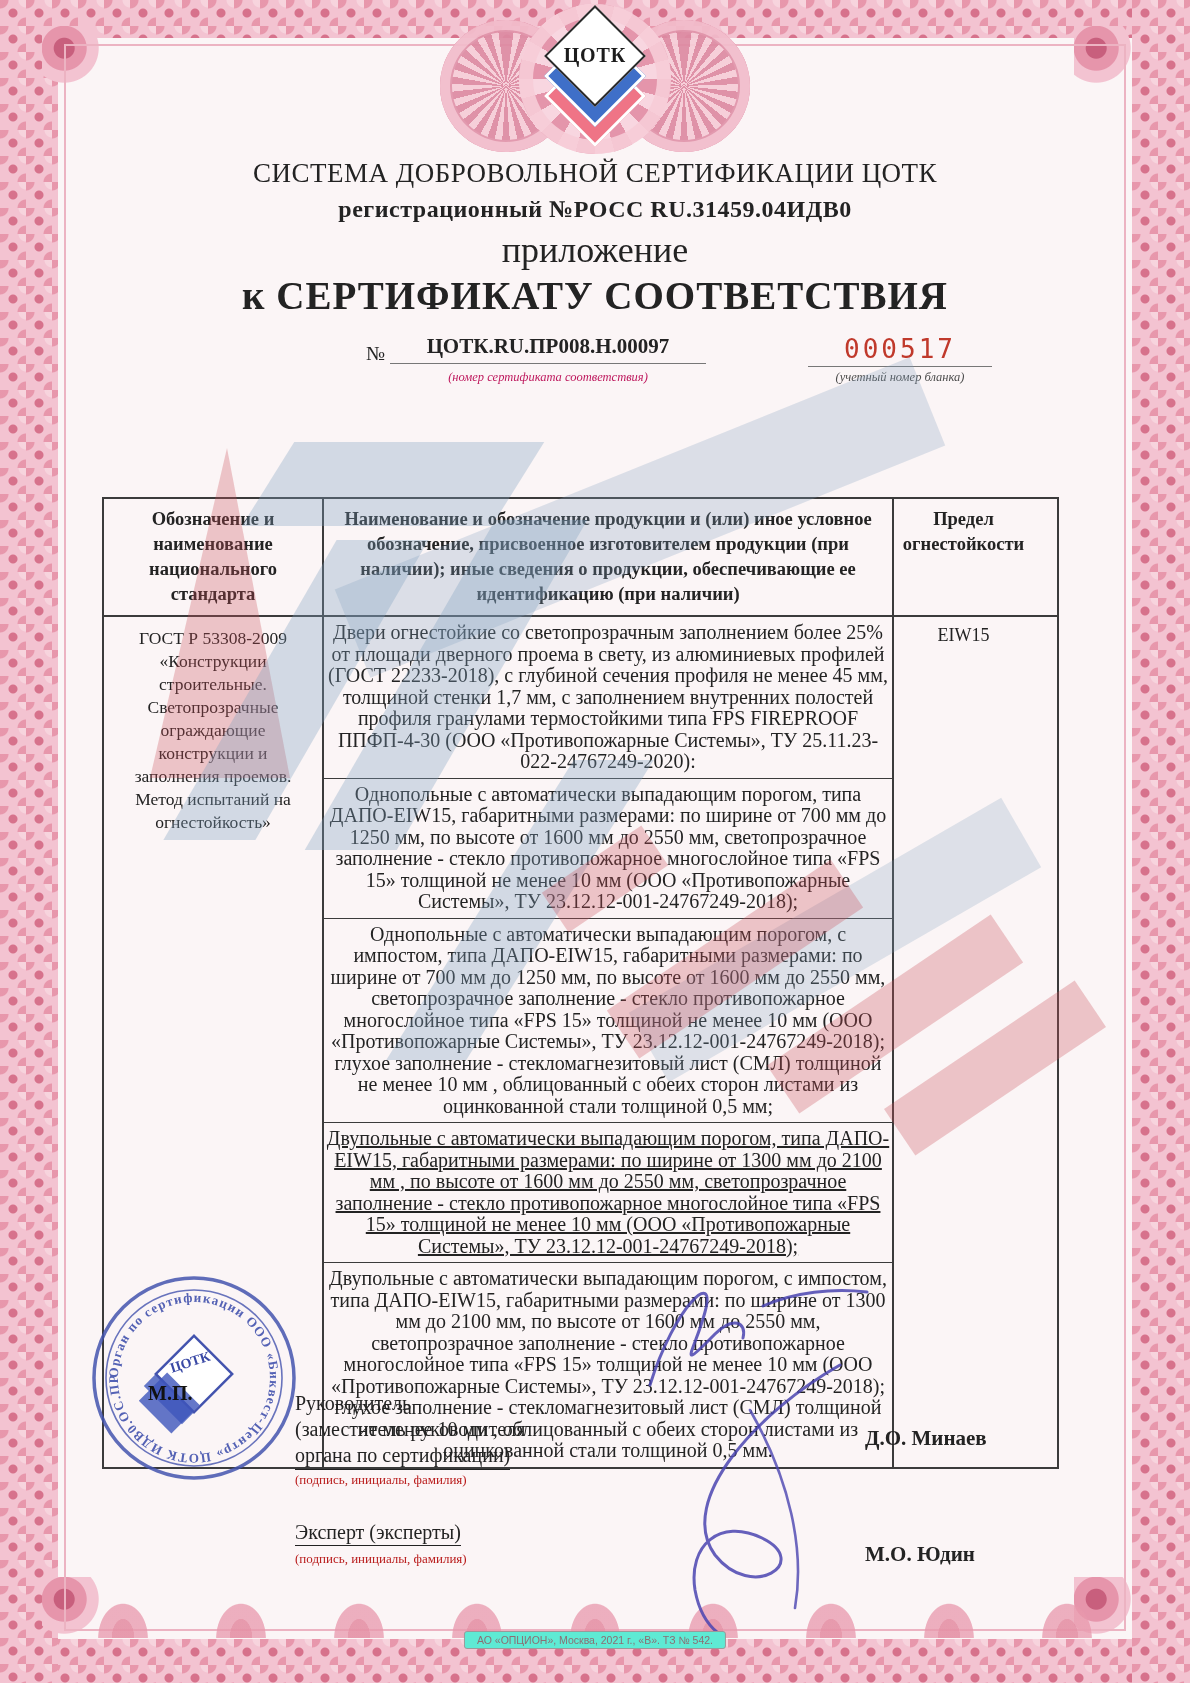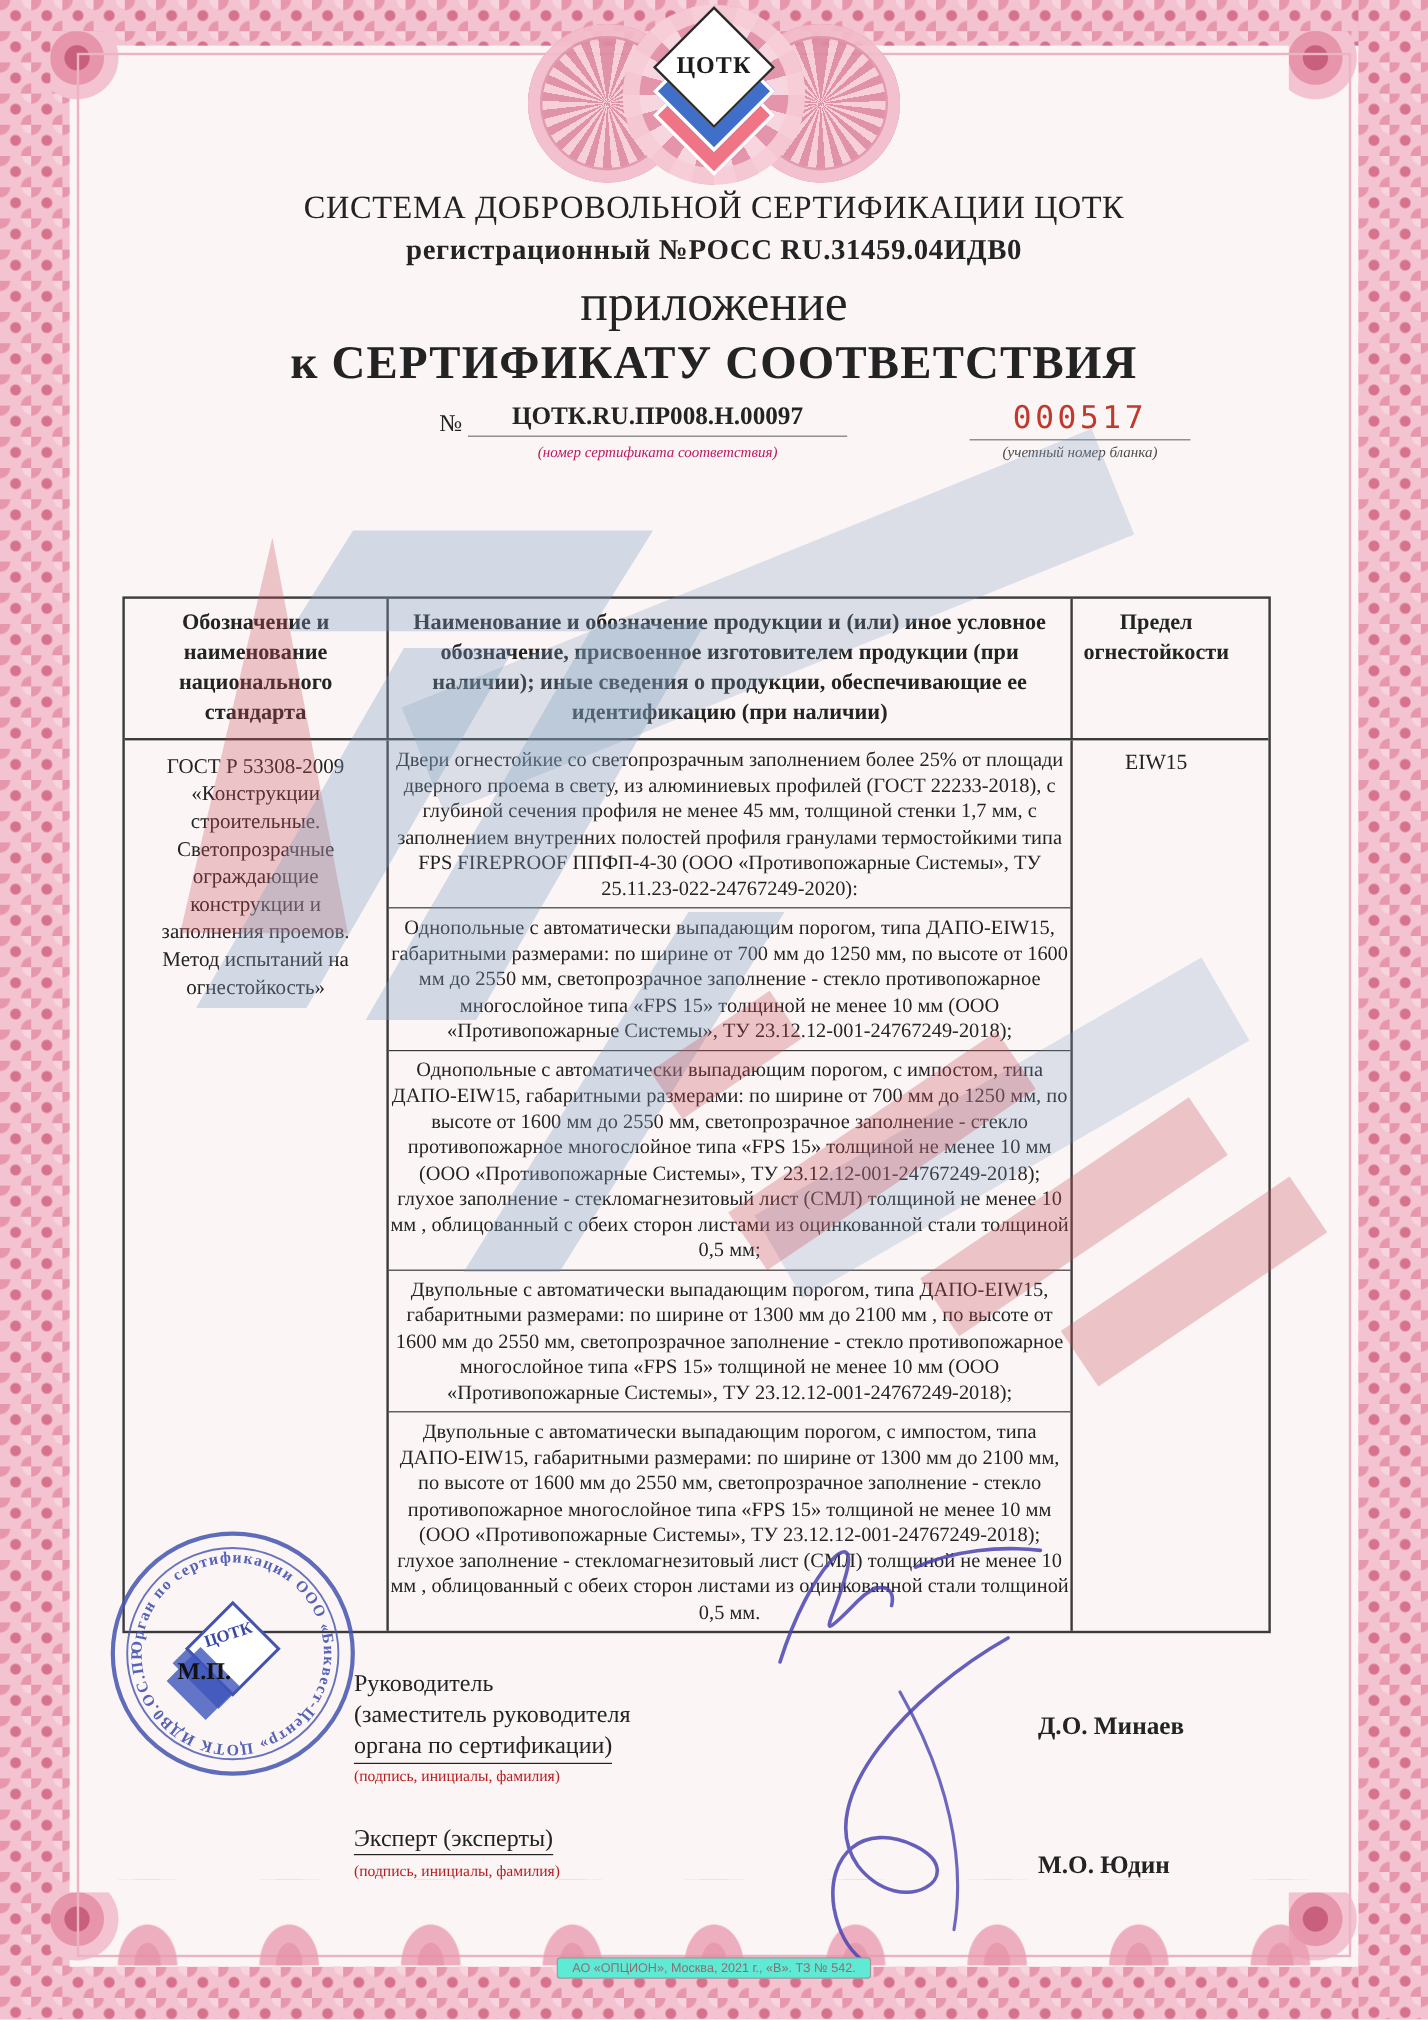--- a/index.html
+++ b/index.html
@@ -45,21 +45,21 @@
     border:3px solid #fff;box-sizing:border-box;}
   .dia-red{top:40px;background:#ef7486;}
   .dia-blue{top:20px;background:#3f6fc8;}
   .dia-white{top:0;background:#fff;border:2px solid #2a2a2a;}
   .logo-text{position:absolute;left:50%;top:24px;transform:translate(-50%,0);
     font-weight:bold;font-size:20px;letter-spacing:1px;color:#1c1c1c;}
   
   .header{position:absolute;left:0;right:0;top:158px;text-align:center;}
   .h-system{font-size:27px;letter-spacing:.5px;}
   .h-reg{font-size:24px;font-weight:bold;margin-top:7px;letter-spacing:.5px;}
-  .h-app{font-size:43px;margin-top:6px;}
+  .h-app{font-size:36px;margin-top:6px;}
   .h-cert{font-size:39px;font-weight:bold;margin-top:2px;letter-spacing:1px;}
   
   .numrow{position:absolute;left:0;top:334px;width:1190px;}
   .no-sign{position:absolute;left:366px;top:8px;font-size:20px;}
   .cert-num{position:absolute;left:390px;width:316px;text-align:center;
     font-weight:bold;font-size:21px;border-bottom:1.5px solid #777;padding-bottom:4px;}
   .cert-cap{position:absolute;left:390px;top:36px;width:316px;text-align:center;
     font-style:italic;font-size:12.5px;color:#be185d;}
   .blank-num{position:absolute;left:808px;width:184px;text-align:center;
     font-family:"DejaVu Sans Mono",monospace;font-size:26px;letter-spacing:3px;color:#c0392b;
@@ -74,25 +74,25 @@
     border:2px solid #3b3b3b;box-sizing:border-box;background:transparent;}
   .t-row{display:flex;}
   .cell{box-sizing:border-box;text-align:center;}
   .c1{width:220px;border-right:2px solid #3b3b3b;}
   .c2{width:570px;border-right:2px solid #3b3b3b;}
   .c3{width:139px;}
   .t-head .cell{font-weight:bold;font-size:18.5px;line-height:25px;padding:8px 6px;min-height:110px;}
   .t-head{border-bottom:2px solid #3b3b3b;}
   .std-cell{font-size:17.5px;line-height:23px;padding:10px 24px;}
   .limit-cell{font-size:18px;padding:8px 4px;}
-  .prod-row{font-size:17px;line-height:21.5px;padding:5px 0;border-bottom:1.6px solid #3b3b3b;
+  .prod-row{font-size:20px;line-height:21.5px;padding:5px 0;border-bottom:1.6px solid #3b3b3b;
     display:flex;align-items:flex-start;justify-content:center;box-sizing:border-box;}
   .prod-row:last-child{border-bottom:none;}
   .ph1{min-height:128px;} .ph2{min-height:104px;} .ph3{min-height:152px;}
-  .ph4{min-height:96px;} .ph5{min-height:166px;}
+  .ph4{min-height:96px;text-decoration:underline;} .ph5{min-height:166px;}
   
   .wm{position:absolute;pointer-events:none;}
   .wm-layer{position:absolute;inset:0;pointer-events:none;z-index:6;}
   .wm-blue{background:rgba(128,160,190,.33);}
   .wm-red{background:rgba(203,78,88,.30);}
   
   .stamp{position:absolute;left:88px;top:1272px;width:212px;height:212px;z-index:4;}
   .mp-label{position:absolute;left:148px;top:1382px;font-size:20px;font-weight:bold;color:#111;z-index:5;}
   .role{position:absolute;left:295px;font-size:20px;line-height:26px;}
   .role-1{top:1390px;} .role-2{top:1416px;}

